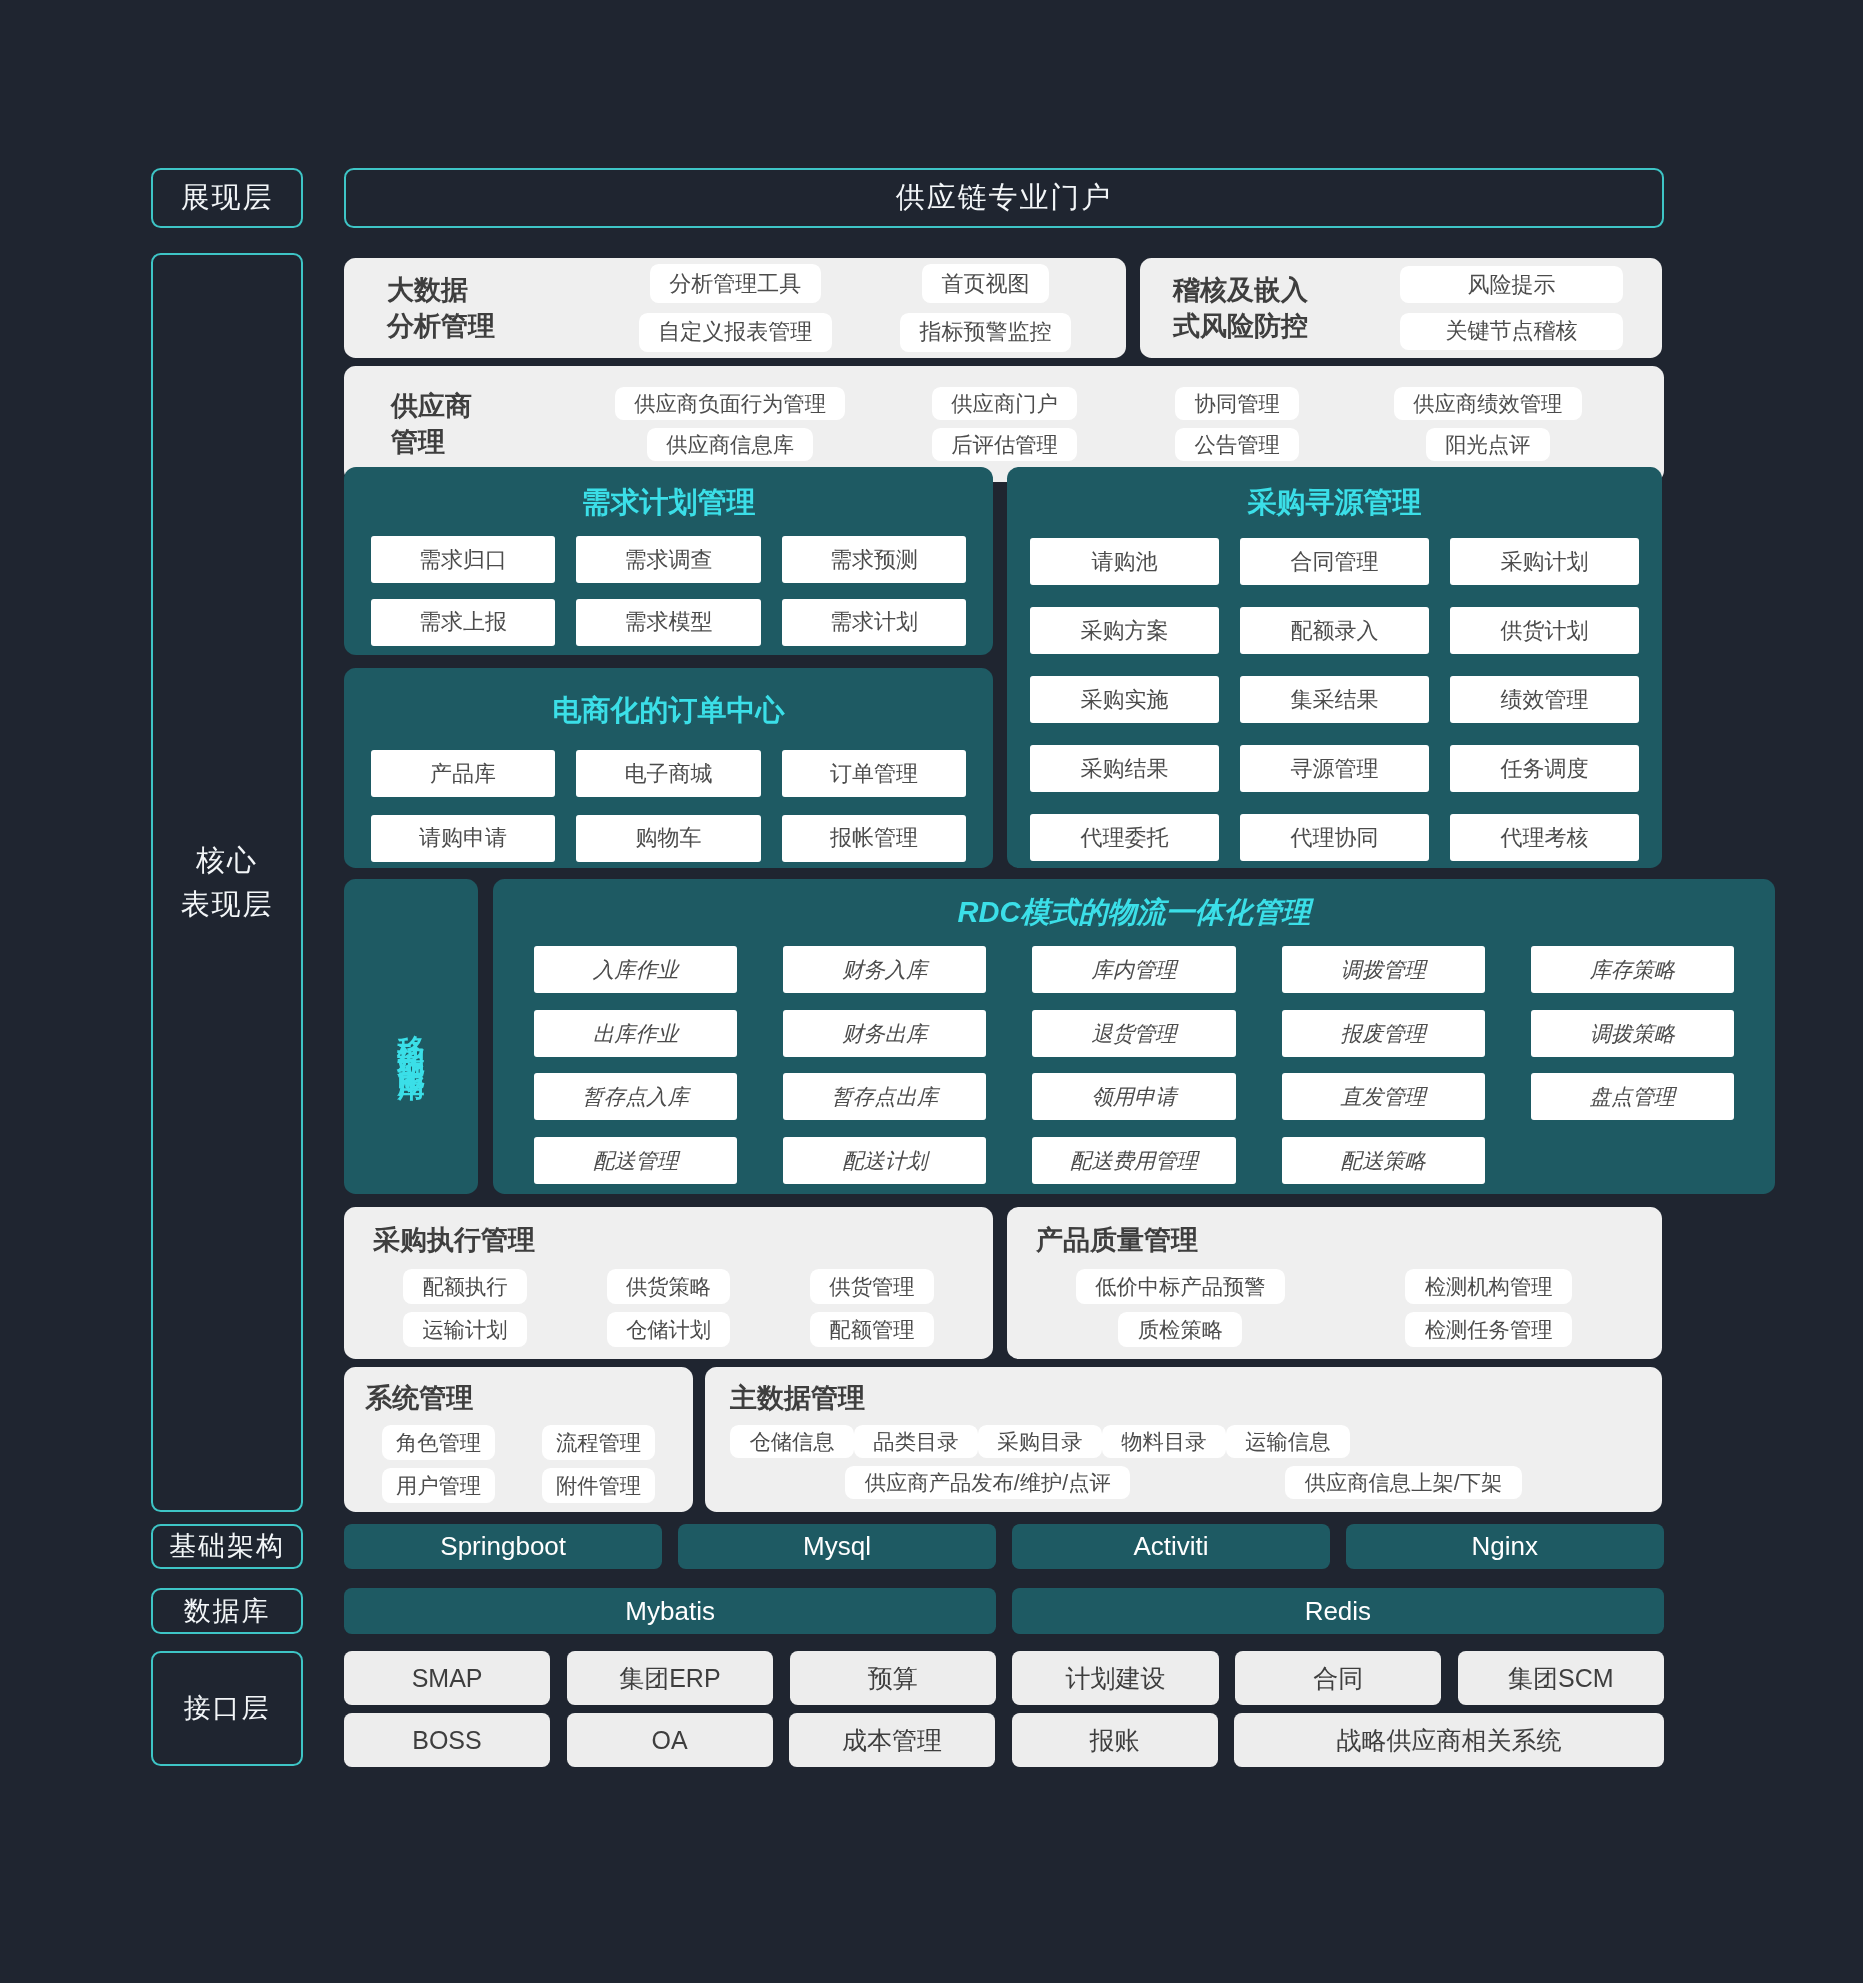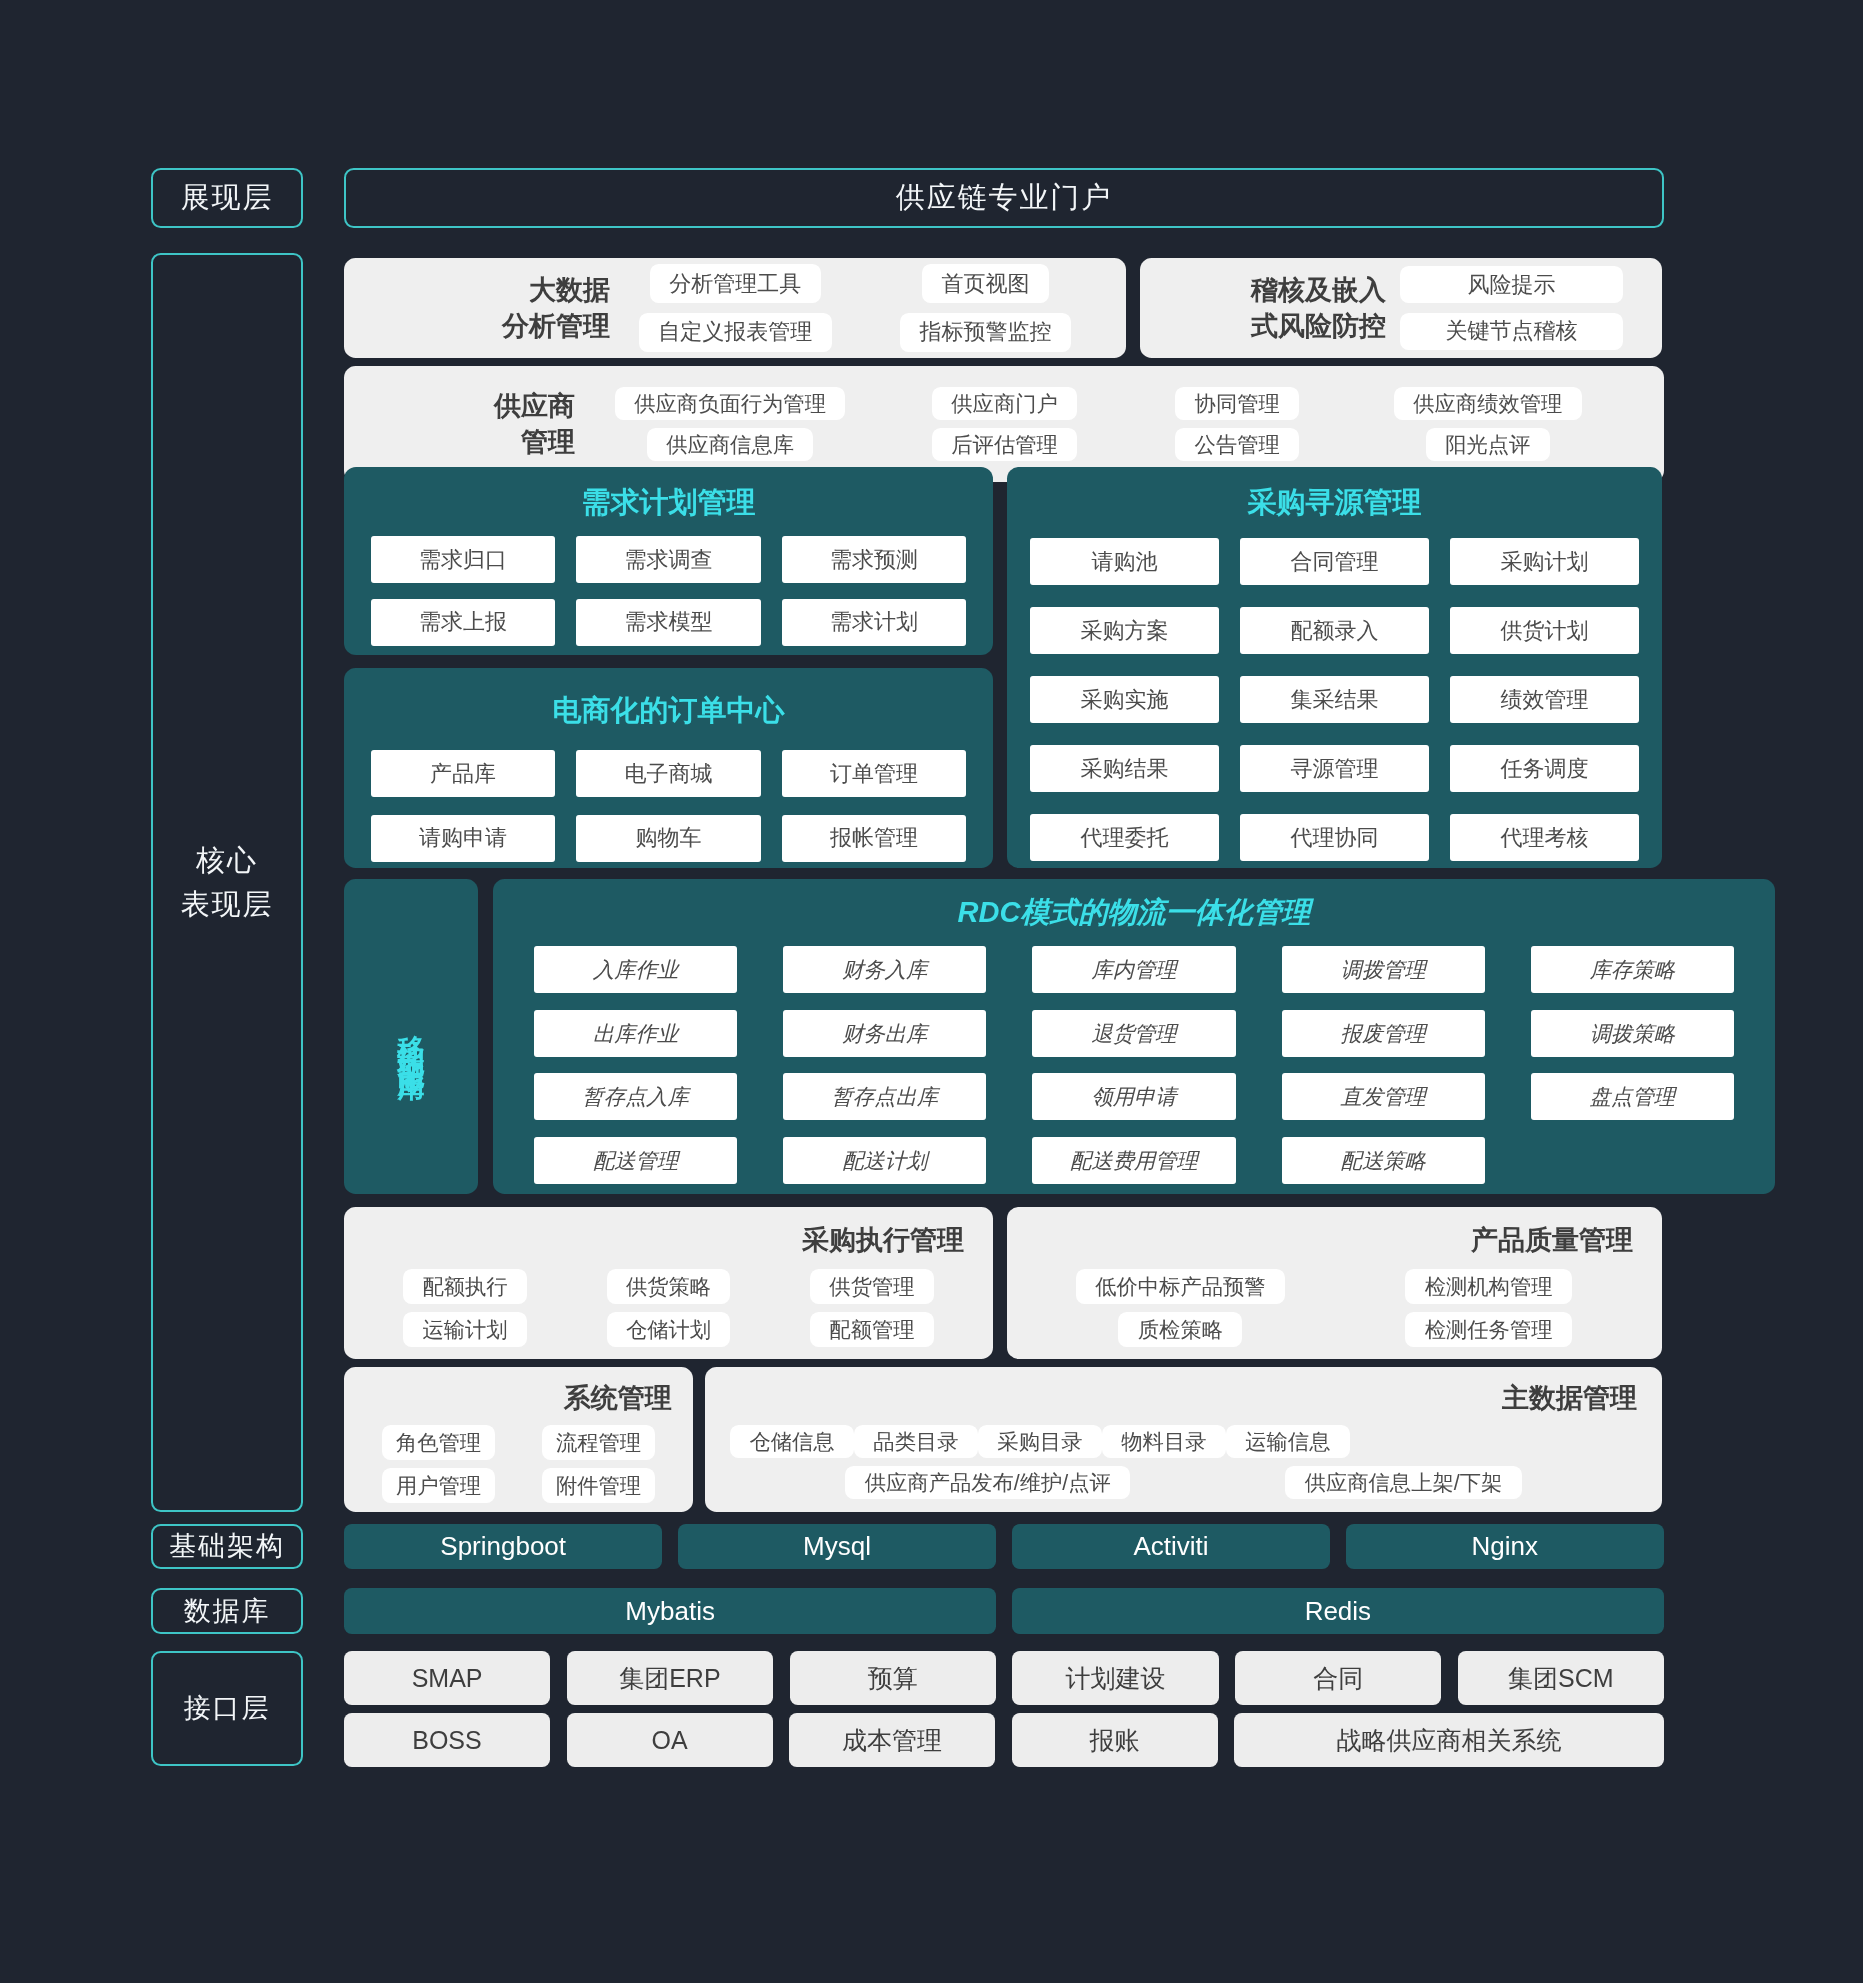--- a/index.html
+++ b/index.html
@@ -10,21 +10,21 @@
   .tbox { position:absolute; border:2.9px solid #3ec5c6; border-radius:9.7px;
           display:flex; flex-direction:column; align-items:center; justify-content:center;
           color:#f3f6f8; font-size:29px; letter-spacing:1.9px; text-align:center; }
   .tbox .ln { line-height:1.5; }
 
   
   .wsec { position:absolute; background:#efefef; border-radius:11.6px; }
   
   .tpanel { position:absolute; background:#1e5a63; border-radius:11.6px; }
 
-  .stitle { color:#3e3e3e; font-weight:bold; font-size:27px; text-align:right; line-height:1.35; }
+  .stitle { color:#3e3e3e; font-weight:bold; font-size:27px; text-align:left; line-height:1.35; }
   .ptitle { color:#3bdfe8; font-weight:bold; font-size:29px; text-align:center; }
 
   .wbtn { background:#ffffff; border-radius:8.7px; color:#4c4c4c; font-size:22px;
           display:flex; align-items:center; justify-content:center;
           padding:0 19.4px; height:39px; white-space:nowrap; }
   .pbtn { background:#ffffff; border-radius:2.9px; color:#4c4c4c; font-size:22px;
           display:flex; align-items:center; justify-content:center; height:47px; white-space:nowrap; }
 
   
   #bigdata { left:344px; top:258px; width:782px; height:100px; display:flex; align-items:center; padding:0 15.5px 0 43px; }

